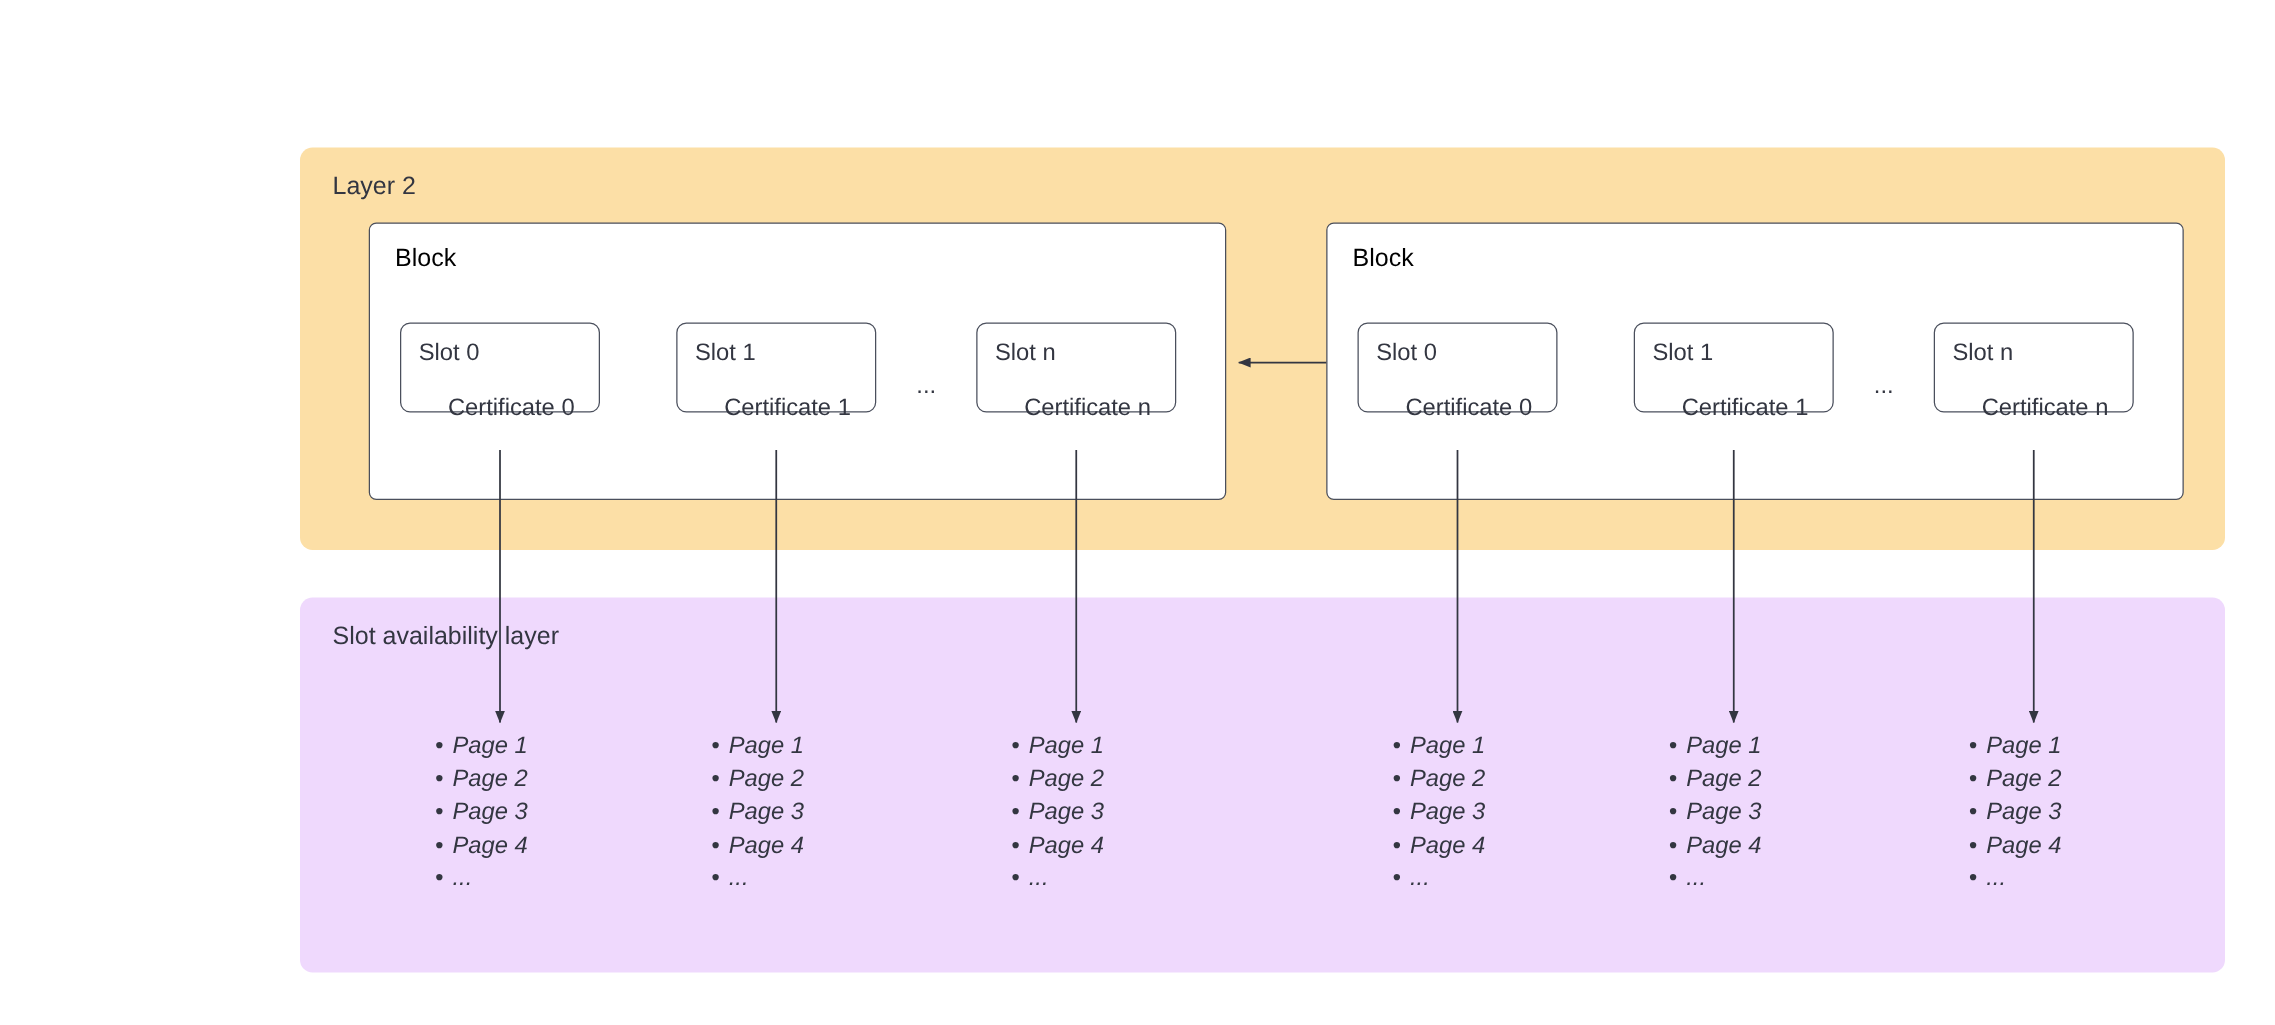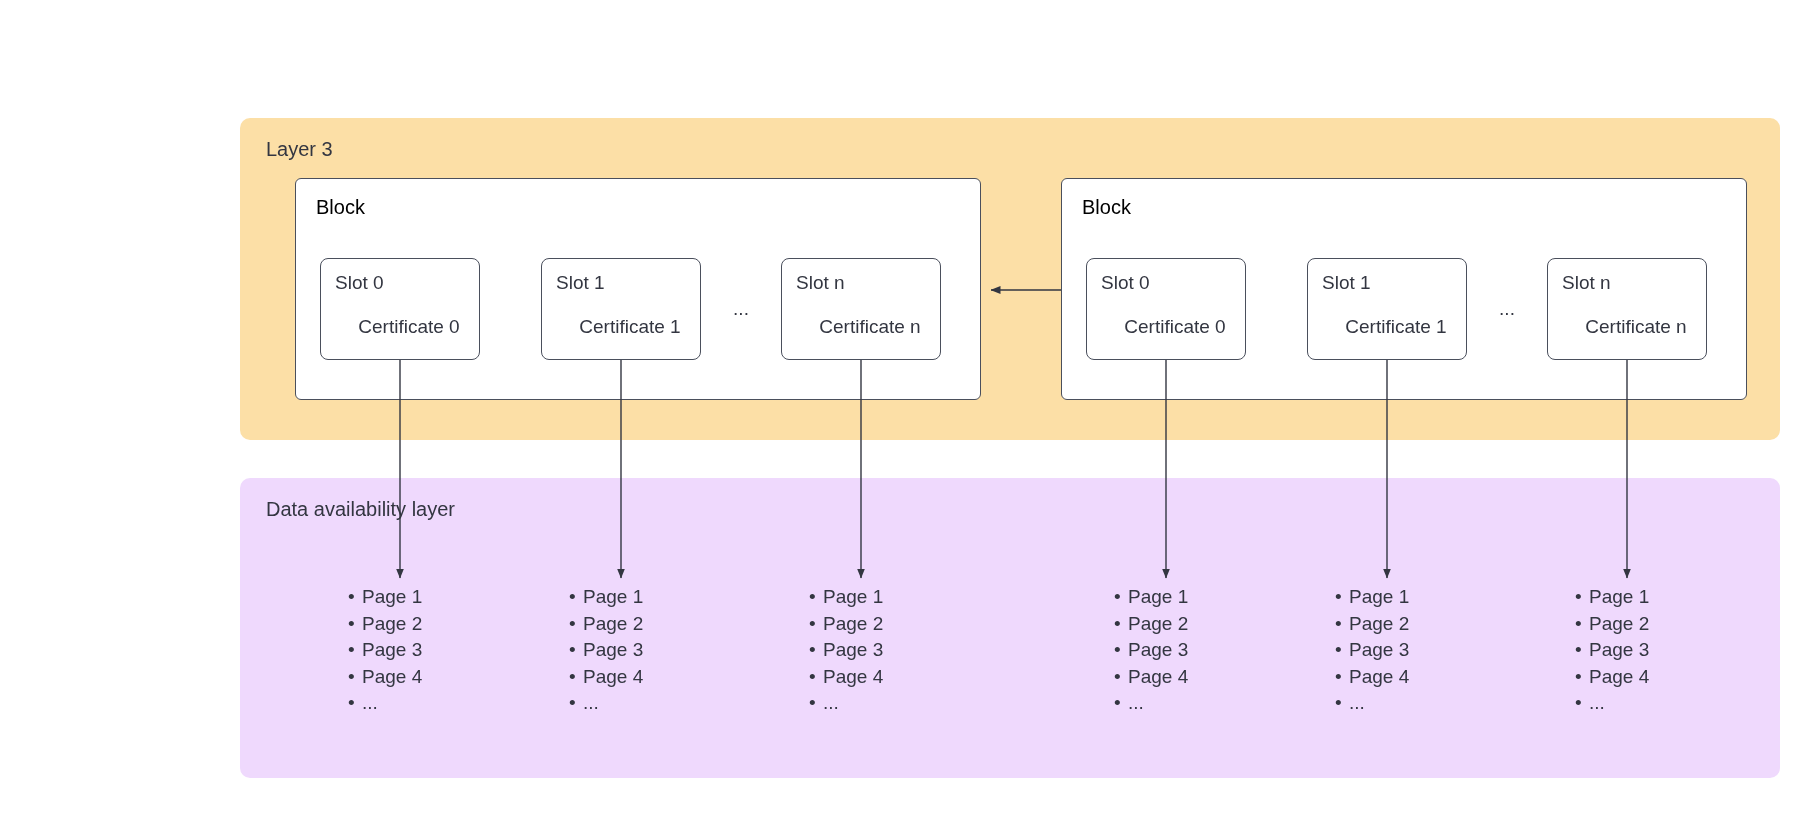--- a/index.html
+++ b/index.html
@@ -71,21 +71,21 @@
     line-height: 22px;
     color: #000000;
     white-space: nowrap;
   }
 
   
   .slot {
     position: absolute;
     box-sizing: border-box;
     width: 160px;
-    height: 102px;
+    height: 72px;
     top: 258px;
     background: #ffffff;
     border: 1px solid #4a4f5c;
     border-radius: 8px;
   }
   .slot-label {
     position: absolute;
     left: 14px;
     top: 13px;
     font-size: 19px;
@@ -120,20 +120,21 @@
   .page-list {
     position: absolute;
     top: 584px;
     width: 180px;
     font-size: 19px;
     line-height: 26.6px;
     color: #333641;
   }
   .page-item {
     white-space: nowrap;
+    font-style: italic;
   }
   .page-bullet {
     display: inline-block;
     width: 14px;
   }
 
   
   #edges {
     position: absolute;
     left: 0;
@@ -142,25 +143,25 @@
     height: 820px;
     pointer-events: none;
   }
 </style>
 </head>
 <body>
 
 <div id="canvas">
 
   <div class="layer layer-l1">
-    <div class="layer-title">Layer 3</div>
+    <div class="layer-title">Layer 2</div>
   </div>
 
   <div class="layer layer-da">
-    <div class="layer-title">Data availability layer</div>
+    <div class="layer-title">Slot availability layer</div>
   </div>
 
   <div class="block block-left">
     <div class="block-title">Block</div>
   </div>
 
   <div class="block block-right">
     <div class="block-title">Block</div>
   </div>
 

